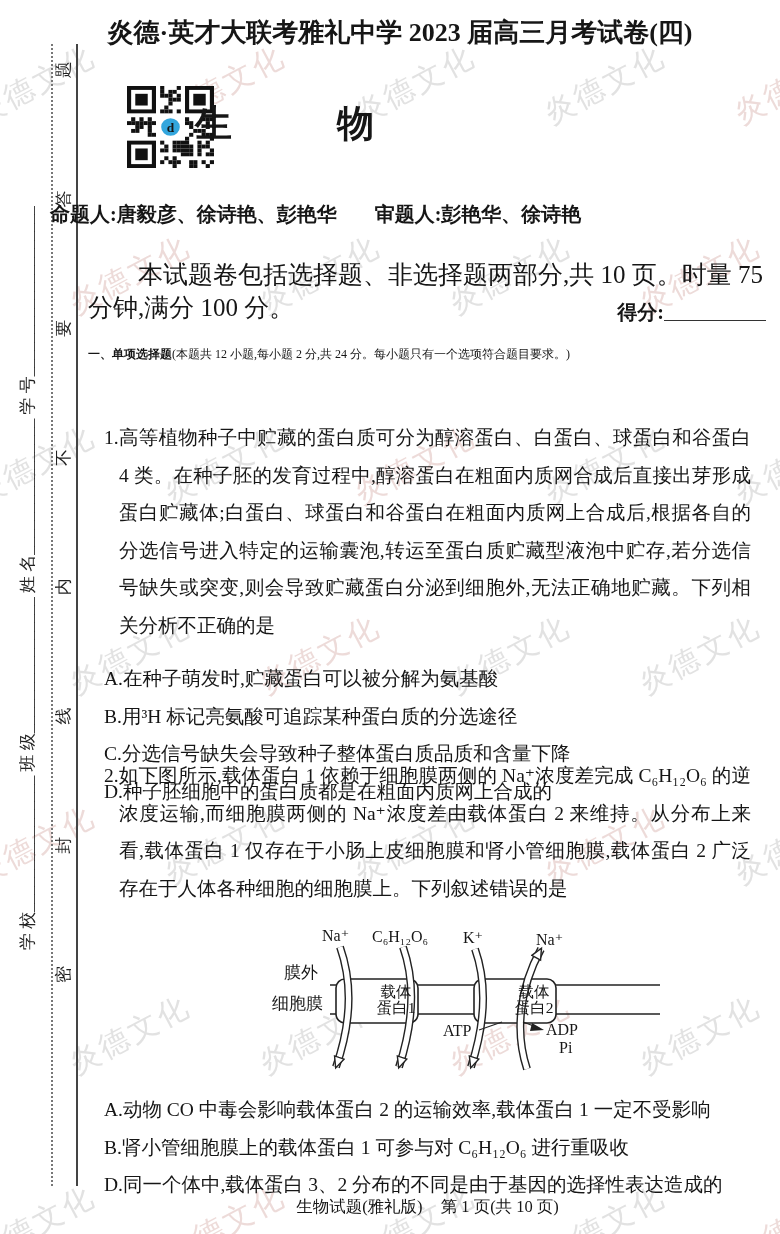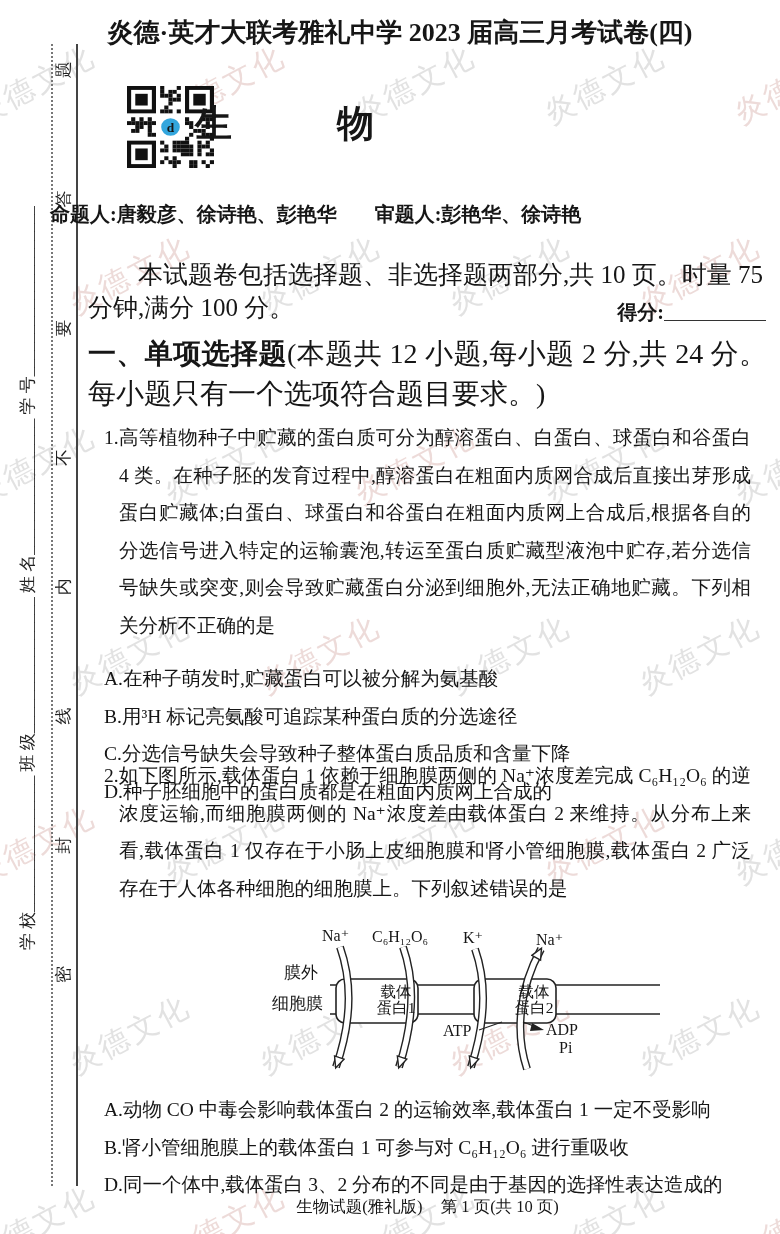--- a/index.html
+++ b/index.html
@@ -27,21 +27,21 @@
   .subject{position:absolute;top:99px;left:90px;width:680px;text-align:left;
            font-size:37px;font-weight:bold;letter-spacing:105px;text-indent:105px;z-index:3}
   .examiners{position:absolute;top:201px;left:50px;width:700px;text-align:left;
              font-size:20px;font-weight:bold;z-index:3}
   .examiners .gap{display:inline-block;width:38px}
   .intro{position:absolute;top:258px;left:88px;width:678px;font-size:25px;
          text-indent:2em;z-index:3}
   .score{position:absolute;top:299px;left:88px;width:678px;text-align:right;font-size:20px;z-index:3}
   .score .lbl{font-weight:bold}
   .blank{display:inline-block;width:102px;height:20px;border-bottom:1.6px solid #333;vertical-align:-2px}
-  .section{position:absolute;top:334px;left:88px;width:679px;font-size:28px;line-height:40px;
+  .section{position:absolute;top:334px;left:88px;width:679px;font-size:12px;line-height:40px;
            text-align:justify;z-index:3}
   .section .b{font-weight:bold}
   
   .q{position:absolute;left:88px;width:679px;font-size:19.5px;line-height:37.5px;
      text-align:justify;z-index:3}
   #q1{top:403px}
   #q2{top:741px}
   .q .stem{margin:16px;padding-left:15px;text-indent:-15px}
   .q .opt{padding-left:16px}
   .figwrap{margin-left:148px;height:168px}

